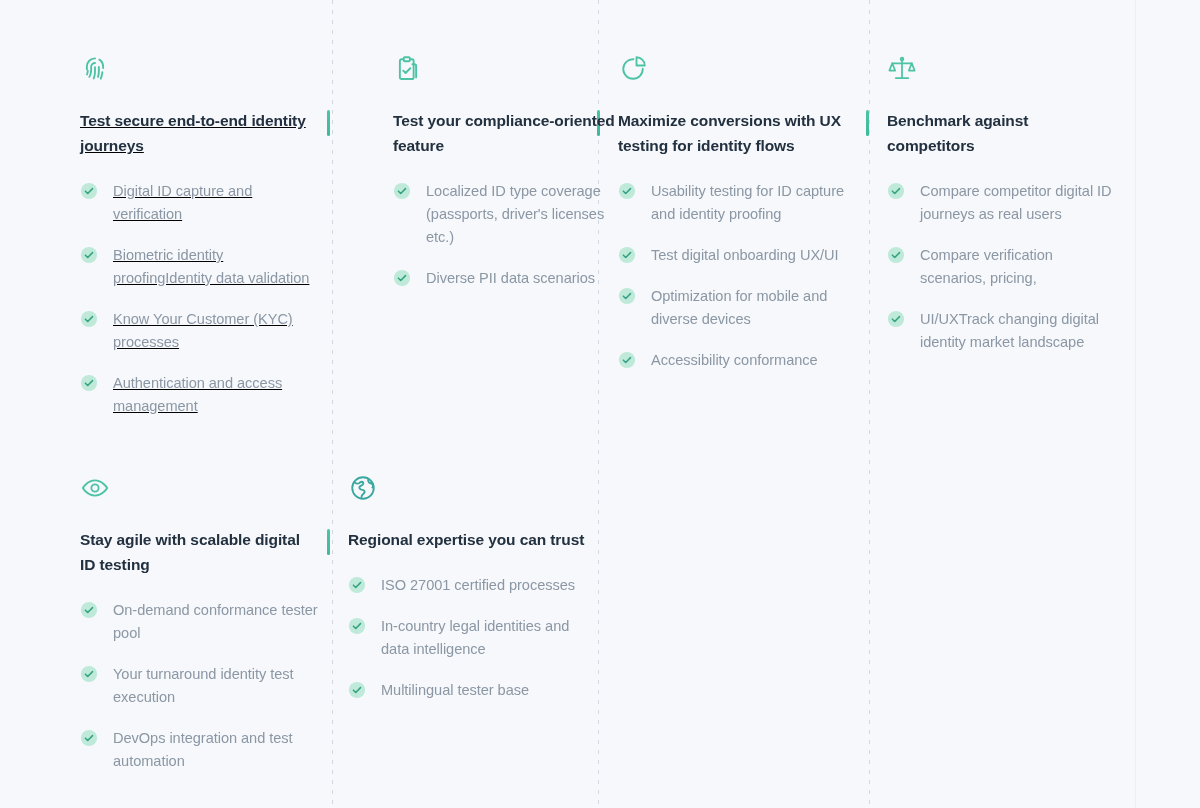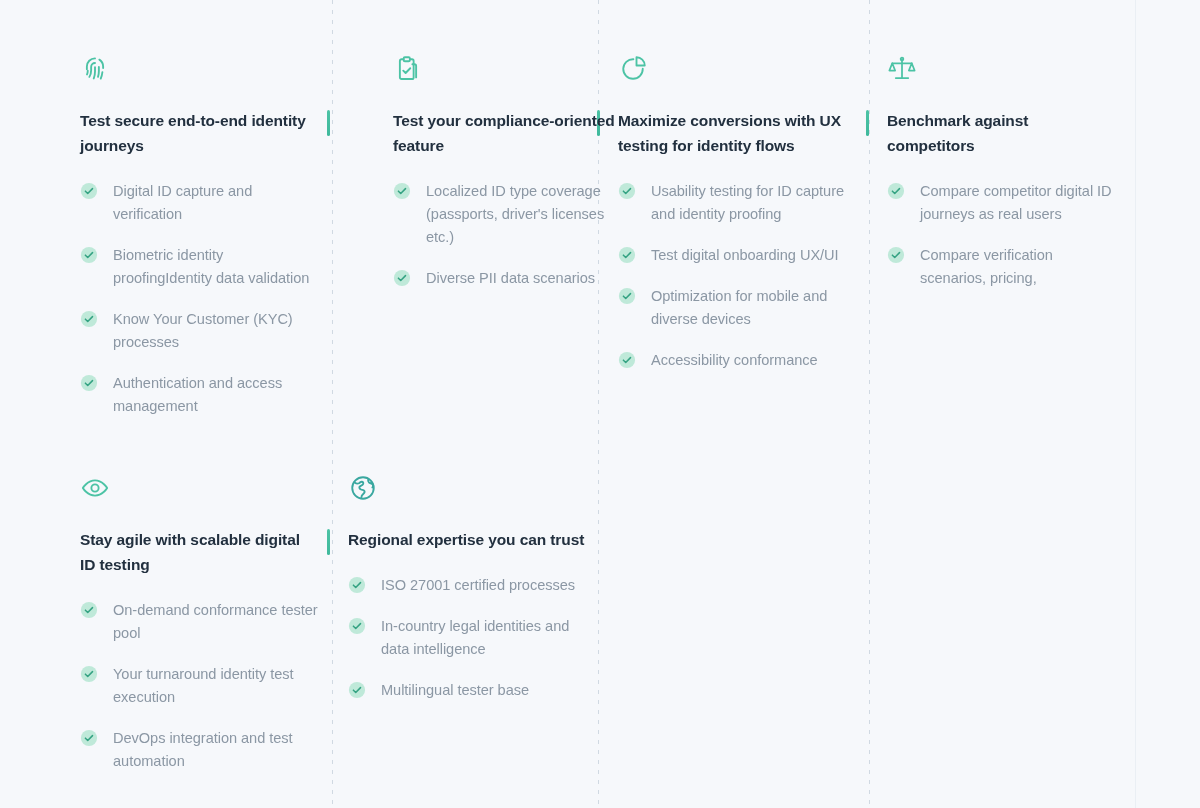--- a/index.html
+++ b/index.html
@@ -49,21 +49,21 @@
     position: absolute;
     inset: 0;
   }
 
   .card {
     position: absolute;
     box-sizing: border-box;
   }
 
   
-  .card.r1c1 { left: 80px;  top: 54px;  width: 238px; }
+  .card.r1c1 { left: 80px;  top: 54px;  width: 238px; text-decoration: underline; }
   .card.r1c2 { left: 348px; top: 54px;  width: 238px; margin-left: 45px; }
   .card.r1c3 { left: 618px; top: 54px;  width: 240px; }
   .card.r1c4 { left: 887px; top: 54px;  width: 230px; }
   
   .card.r2c1 { left: 80px;  top: 473px; width: 238px; }
   .card.r2c2 { left: 348px; top: 473px; width: 238px; }
 
   
   .accent {
     position: absolute;
@@ -296,20 +296,29 @@
         </li>
         <li>
           <span class="check-icon">
             <svg viewBox="0 0 20 20">
                 <circle cx="10" cy="10" r="9" fill="#bfe9d9"></circle>
                 <path d="M6 10.2l2.6 2.6 5.3-5.4" fill="none" stroke="#35a383" stroke-width="1.7" stroke-linecap="round" stroke-linejoin="round"></path>
               </svg>
           </span>
           <span>Compare verification scenarios, pricing,</span>
         </li>
+        <li>
+          <span class="check-icon">
+            <svg viewBox="0 0 20 20">
+                <circle cx="10" cy="10" r="9" fill="#bfe9d9"></circle>
+                <path d="M6 10.2l2.6 2.6 5.3-5.4" fill="none" stroke="#35a383" stroke-width="1.7" stroke-linecap="round" stroke-linejoin="round"></path>
+              </svg>
+          </span>
+          <span>UI/UXTrack changing digital identity market landscape</span>
+        </li>
       </ul>
     </div>
 
     <div class="card r2c1">
       <span class="card-icon">
         <svg viewBox="0 0 24 24" fill="none" stroke="#4cc3a5" stroke-width="1.5" stroke-linecap="round" stroke-linejoin="round">
           <path d="M2.3 12S5.8 5.9 12 5.9 21.7 12 21.7 12 18.2 18.1 12 18.1 2.3 12 2.3 12z"></path>
           <circle cx="12" cy="12" r="2.9"></circle>
         </svg>
       </span>

